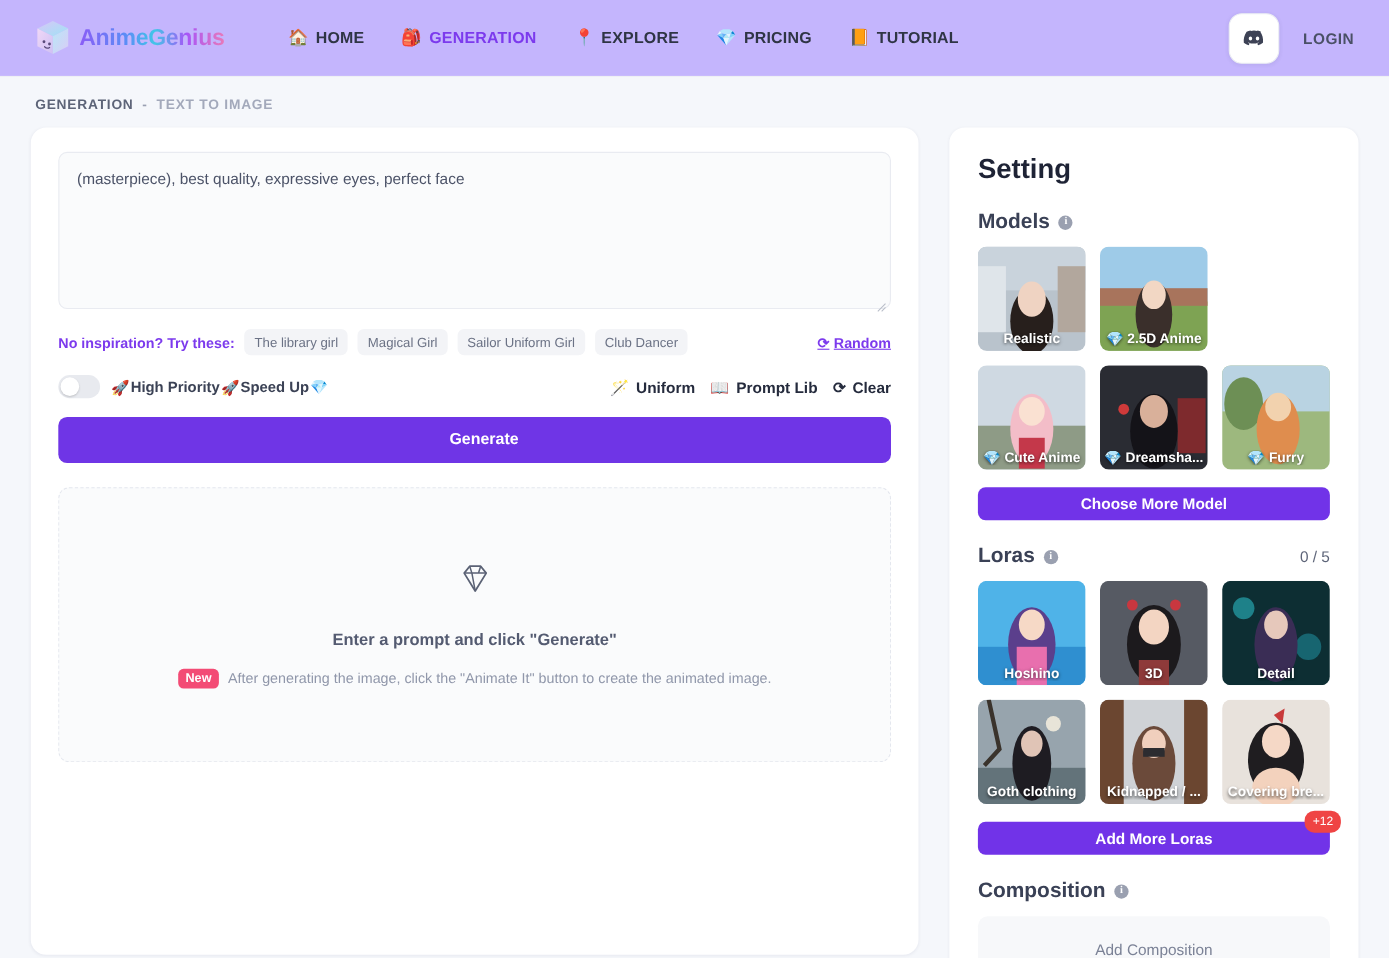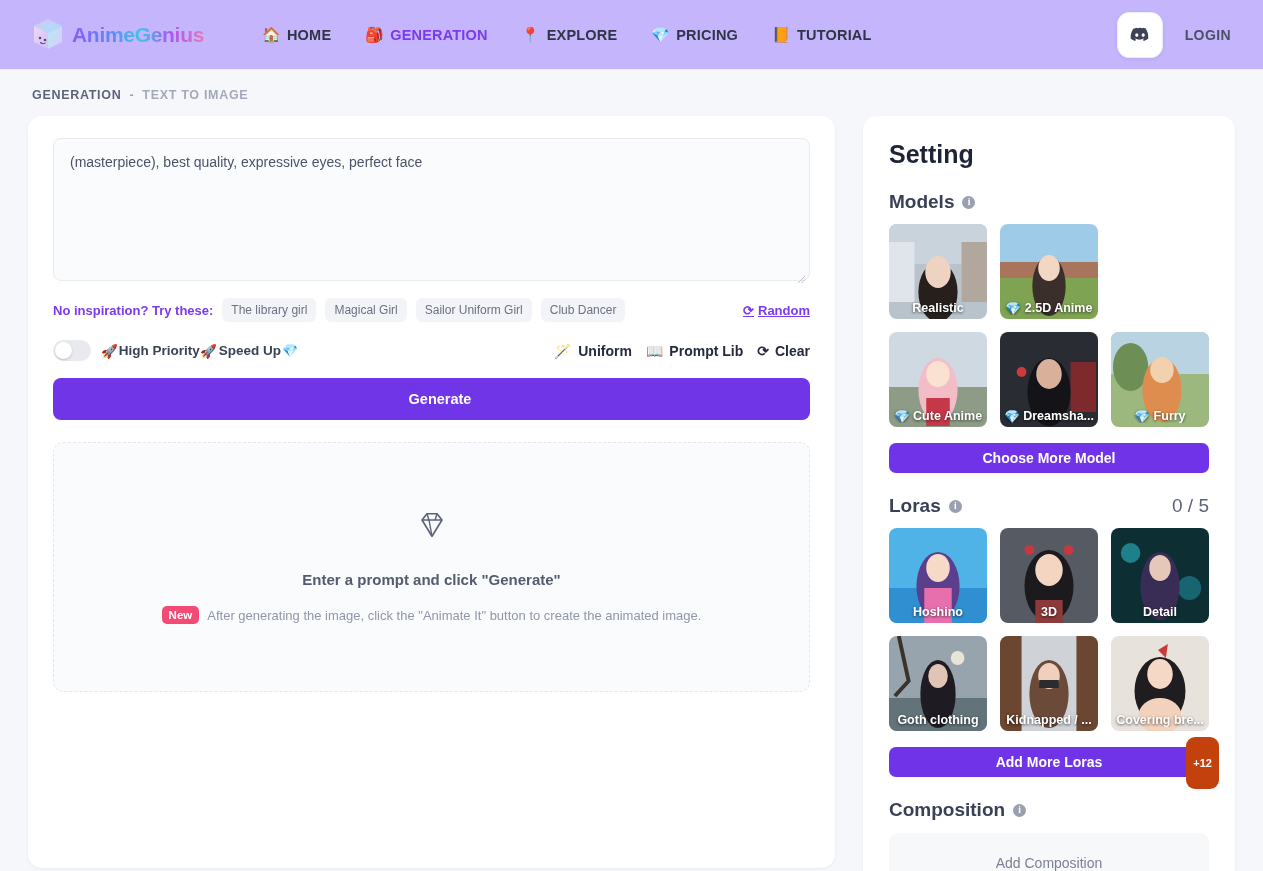--- a/index.html
+++ b/index.html
@@ -139,21 +139,21 @@
   .sec-head {
     display: flex; align-items: center; margin-top: 22px; margin-bottom: 11px;
   }
   .sec-title { font-size: 19px; font-weight: bold; color: #3a4156; }
   .info-dot {
     width: 13px; height: 13px; border-radius: 50%; background: #9aa0b0;
     color: #fff; font-size: 9.5px; font-weight: bold; line-height: 13px;
     text-align: center; margin-left: 8px; font-family: "Liberation Serif", serif;
     cursor: pointer;
   }
-  .sec-count { margin-left: auto; font-size: 19px; color: #5d6478; padding-left: 43px; }
+  .sec-count { margin-left: auto; font-size: 14px; color: #5d6478; padding-left: 43px; }
 
   .grid3 { display: grid; grid-template-columns: repeat(3,1fr); gap: 13px; }
   .thumb {
     position: relative; border-radius: 8px; overflow: hidden; cursor: pointer;
     height: 95px;
   }
   .thumb.lora { height: 95px; }
   .thumb.sel { outline: 2px solid #3ca5f0; outline-offset: 2px; border-radius: 8px; }
   .thumb-img { position: absolute; inset: 0; }
   .thumb-cap {
@@ -166,22 +166,22 @@
   .gem { font-size: 13px; line-height: 1; }
   .grid-gap2 { margin-top: 13px; }
 
   .purple-btn {
     width: 100%; height: 30px; margin-top: 16px; border: none; border-radius: 7px;
     background: #7133e8; color: #fff; font-size: 14px; font-weight: bold;
     font-family: "Liberation Sans", sans-serif; cursor: pointer;
   }
   .loras-btn-wrap { position: relative; }
   .plus-badge {
-    position: absolute; right: -10px; top: 6px; background: #c2410c; color: #fff;
-    font-size: 11px; font-weight: bold; border-radius: 9px; padding: 20px 7px;
+    position: absolute; right: -10px; top: 6px; background: #ef4444; color: #fff;
+    font-size: 11px; font-weight: normal; border-radius: 9px; padding: 4px 7px;
   }
   .comp-box {
     margin-top: 12px; background: #f7f8fa; border-radius: 9px; height: 60px;
     display: flex; align-items: center; justify-content: center;
     font-size: 14px; color: #7b8296; cursor: pointer;
   }
 </style>
 </head>
 <body>
 

